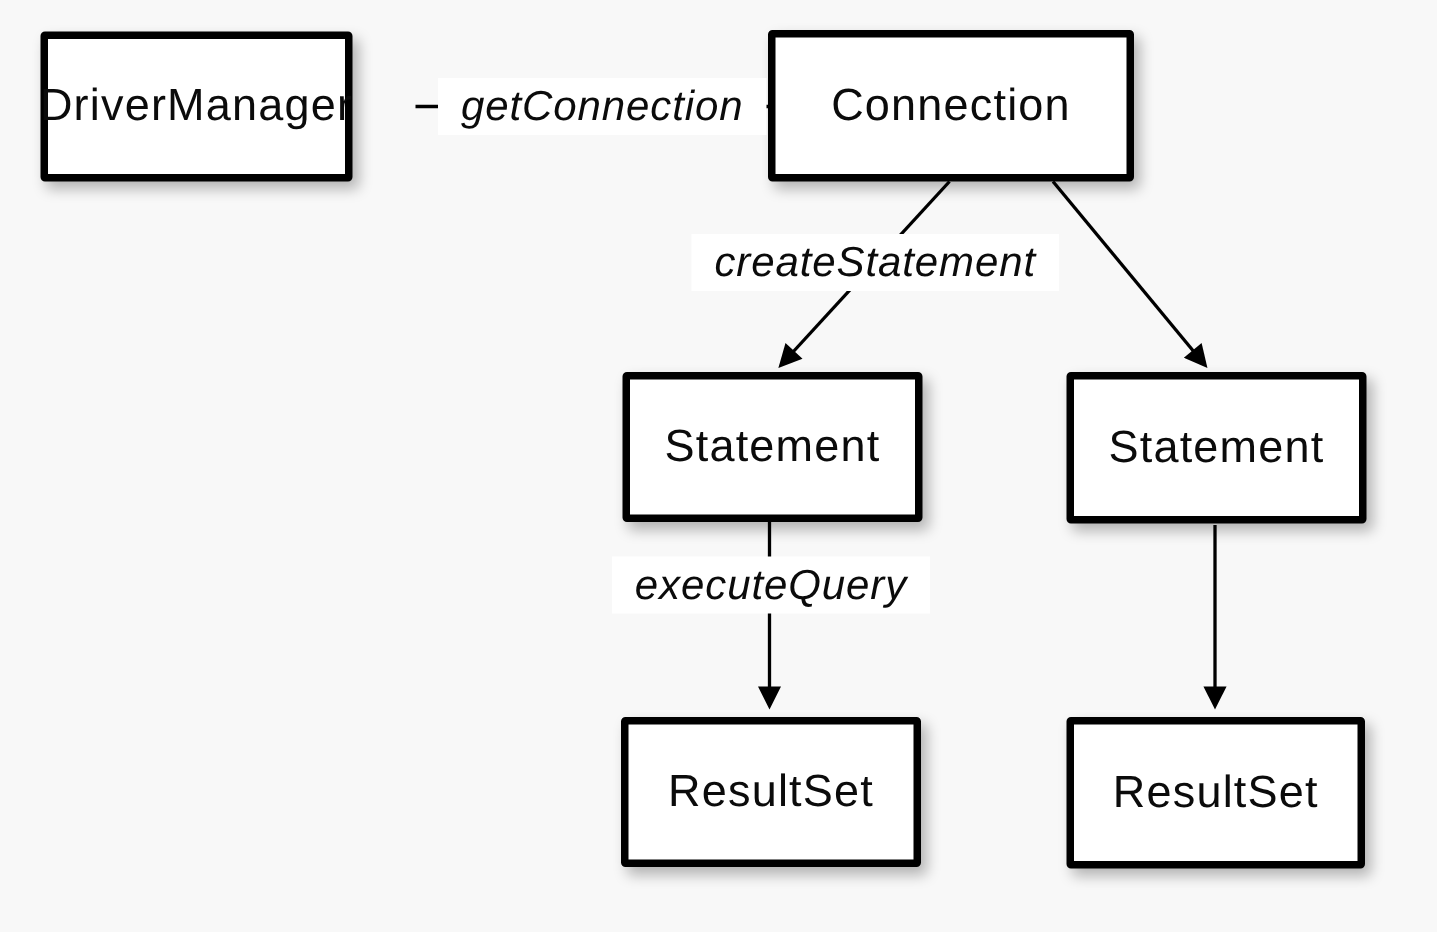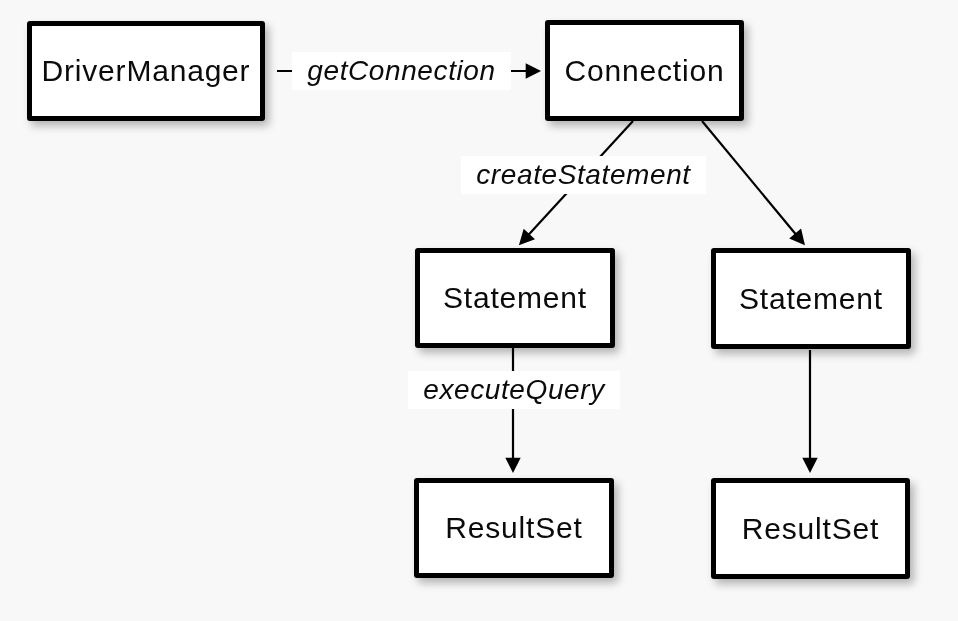--- a/index.html
+++ b/index.html
@@ -36,22 +36,22 @@
     background: #ffffff;
     display: flex;
     align-items: center;
     justify-content: center;
     font-size: 28px;
     font-style: italic;
     letter-spacing: 0.6px;
     white-space: nowrap;
   }
   
-  .n-drivermanager  { left: 27px;  top: 21px;  width: 238px; height: 100px; }
-  .n-connection     { left: 545px; top: 20px;  width: 199px; height: 101px; }
+  .n-drivermanager  { left: 27px;  top: 21px;  width: 208px; height: 100px; }
+  .n-connection     { left: 512px; top: 20px;  width: 244px; height: 101px; }
   .n-statement-l    { left: 415px; top: 248px; width: 200px; height: 100px; }
   .n-statement-r    { left: 711px; top: 248px; width: 200px; height: 101px; }
   .n-resultset-l    { left: 414px; top: 478px; width: 200px; height: 100px; }
   .n-resultset-r    { left: 711px; top: 478px; width: 199px; height: 101px; }
   
   .l-getconnection   { left: 292px; top: 52px;  width: 219px; height: 38px; }
   .l-createstatement { left: 461px; top: 156px; width: 245px; height: 38px; }
   .l-executequery    { left: 408px; top: 371px; width: 212px; height: 38px; }
 </style>
 </head>

